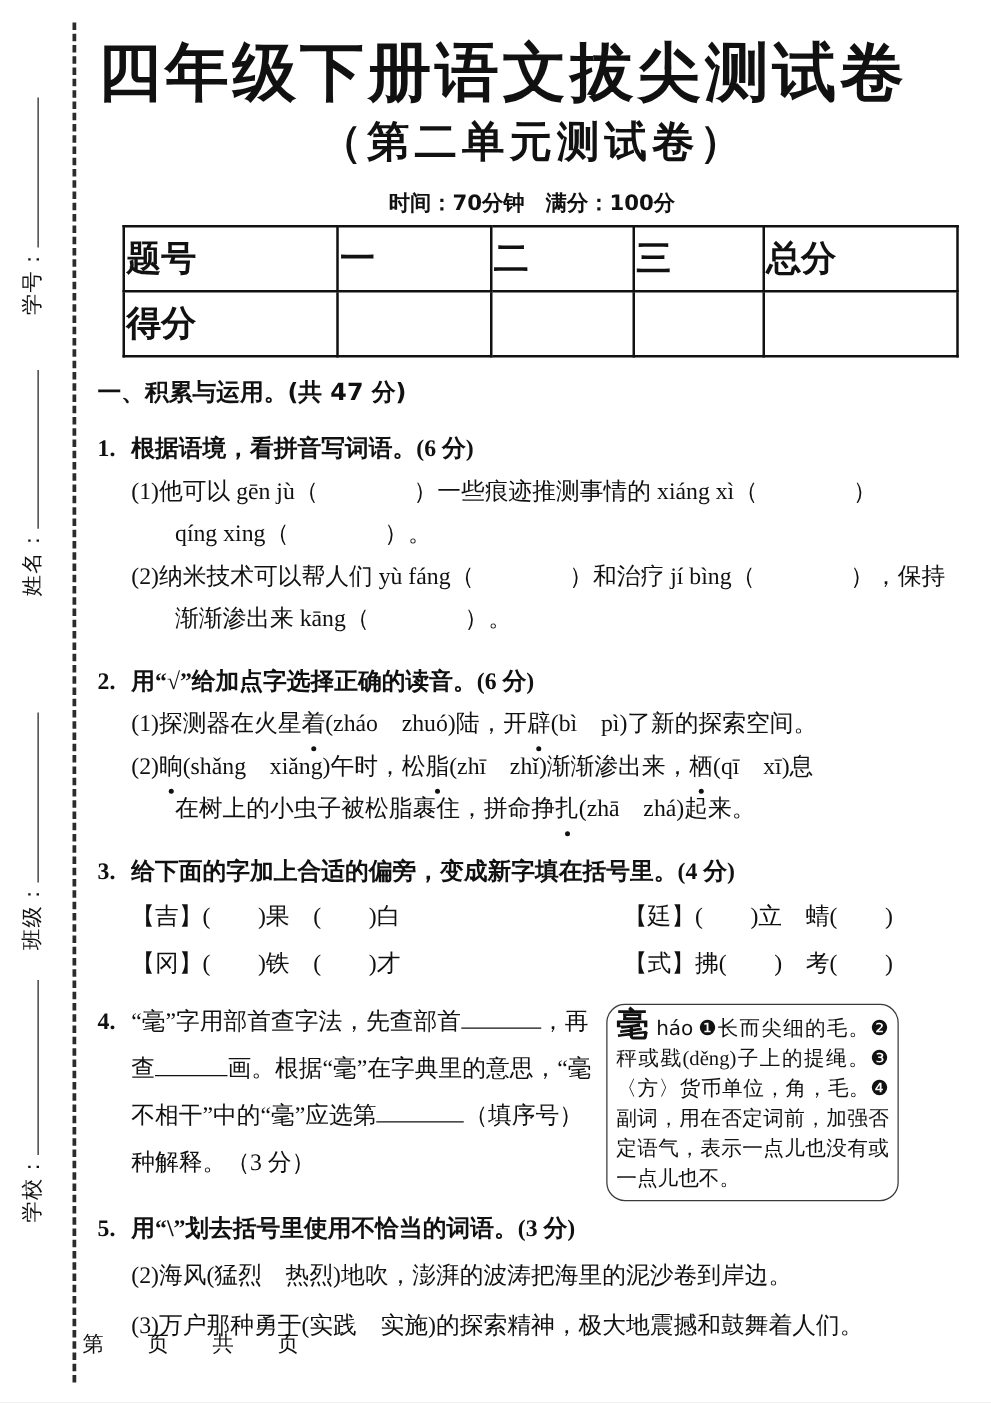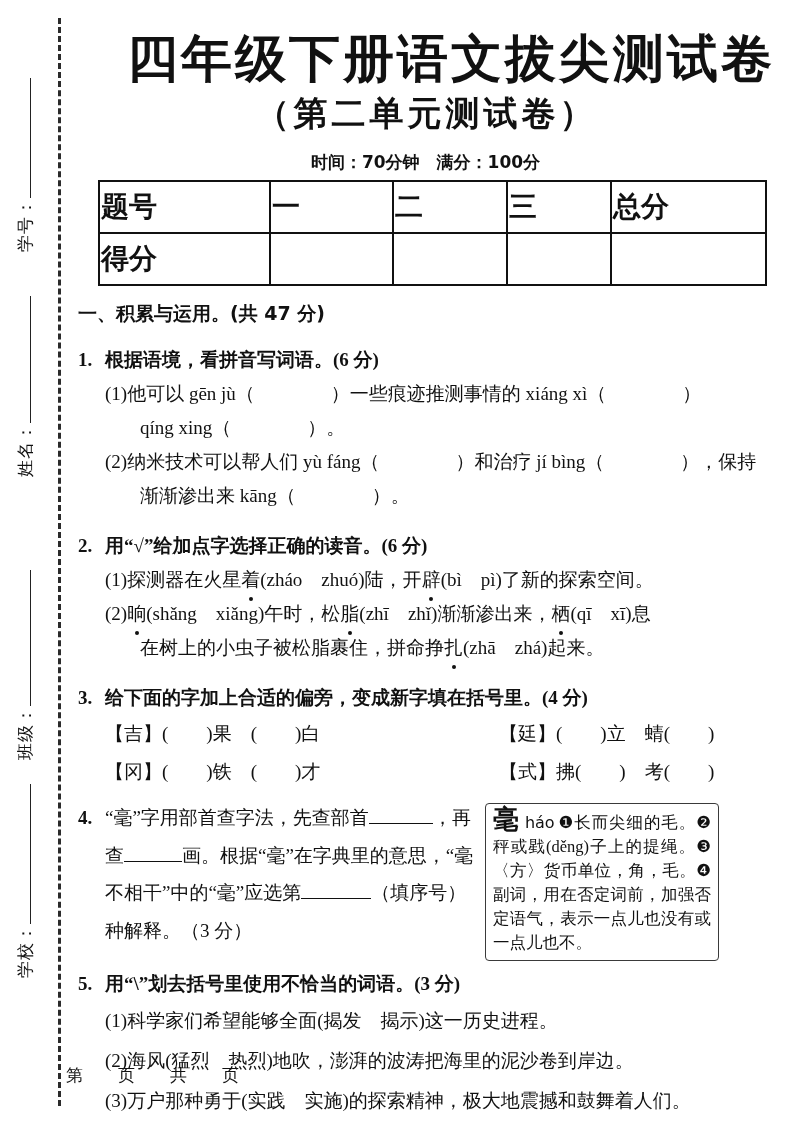--- a/index.html
+++ b/index.html
@@ -11,21 +11,21 @@
              border-left:3px dashed #2b2b2b;}
   .side-group{position:absolute;left:13px;transform:rotate(-90deg);transform-origin:0 0;
               white-space:nowrap;font-size:17px;line-height:24px;letter-spacing:1px;}
   .side-blank{display:inline-block;border-bottom:1.5px solid #222;height:17px;vertical-align:baseline;}
   .sg1{top:252px;} .sg2{top:477px;} .sg3{top:760px;} .sg4{top:978px;}
   .sg1 .side-blank{width:120px;} .sg2 .side-blank{width:127px;}
   .sg3 .side-blank{width:136px;} .sg4 .side-blank{width:140px;}
 
   
   .content{position:absolute;left:78px;top:0;width:697px;}
-  .title{margin-top:30px;text-align:right;font-family:"DejaVu Sans",sans-serif;
+  .title{margin-top:30px;text-align:left;font-family:"DejaVu Sans",sans-serif;
          font-weight:800;font-size:51px;letter-spacing:3px;line-height:1.12;}
   .subtitle{margin-top:4px;text-align:center;font-family:"DejaVu Sans",sans-serif;
             font-weight:bold;font-size:34px;letter-spacing:4px;}
   .meta{margin-top:14px;text-align:center;font-family:"DejaVu Sans",sans-serif;
         font-weight:bold;font-size:17px;padding-right:2px;}
 
   table.score{margin:6px 0 0 20px;border-collapse:collapse;table-layout:fixed;width:667px;}
   table.score td{border:2.2px solid #111;text-align:left;height:48px;
                  font-size:28px;font-weight:bold;font-family:"Liberation Serif",serif;}
 
@@ -47,21 +47,21 @@
   
   .q3row{display:flex;line-height:38px;padding-left:27px;gap:44px;}
   .q3row .c1{width:350px;}
 
   
   .q4-row{display:flex;margin-top:8px;align-items:flex-start;}
   .q4-text{width:372px;line-height:37.5px;padding-left:27px;text-indent:-27px;}
   .q4-text .qnum{text-indent:0;}
   .blank{display:inline-block;border-bottom:1.6px solid #111;height:15px;vertical-align:baseline;}
   .b1{width:64px;} .b2{width:58px;} .b3{width:70px;}
-  .dictbox{width:218px;margin-left:8px;margin-top:4px;border:1.6px solid #3a3a3a;border-radius:4px;
+  .dictbox{width:218px;margin-left:8px;margin-top:4px;border:1.6px solid #3a3a3a;border-radius:15px;
            padding:3px 7px 5px 7px;font-size:16.5px;line-height:24px;text-align:justify;}
   .dict-head{font-size:26px;font-weight:bold;margin-right:5px;line-height:1;}
   .dict-py{font-family:"DejaVu Sans",sans-serif;font-size:16px;margin-right:3px;}
 
   .q5 .line{line-height:40px;}
   .footer{position:absolute;left:66px;top:1064px;width:660px;text-align:left;
           font-size:17px;letter-spacing:9px;}
 </style>
 </head>
 <body>
@@ -132,21 +132,20 @@
           <span class="c2">【式】拂(　　)　考(　　)</span>
         </div>
 
       <div class="q4-row">
         <div class="q4-text"><span class="qnum">4.</span><span>“毫”字用部首查字法，先查部首</span><span class="blank b1"></span><span>，再查</span><span class="blank b2"></span><span>画。根据“毫”在字典里的意思，“毫不相干”中的“毫”应选第</span><span class="blank b3"></span><span>（填序号）种解释。（3 分）</span></div>
         <div class="dictbox"><span class="dict-head">毫</span><span class="dict-py">háo</span><span>❶长而尖细的毛。❷秤或戥(děng)子上的提绳。❸〈方〉货币单位，角，毛。❹副词，用在否定词前，加强否定语气，表示一点儿也没有或一点儿也不。</span></div>
       </div>
 
       <div class="q5">
         <div class="q-title mt6"><span class="qnum">5.</span><span>用“\”划去括号里使用不恰当的词语。(3 分)</span></div>
-        <div class="line ind1">(1)科学家们希望能够全面(揭发　揭示)这一历史进程。</div>
         <div class="line ind1">(2)海风(猛烈　热烈)地吹，澎湃的波涛把海里的泥沙卷到岸边。</div>
         <div class="line ind1">(3)万户那种勇于(实践　实施)的探索精神，极大地震撼和鼓舞着人们。</div>
       </div>
 
     </div>
   </div>
 
   <div class="footer">第　页　共　页</div>
 </div>
 

